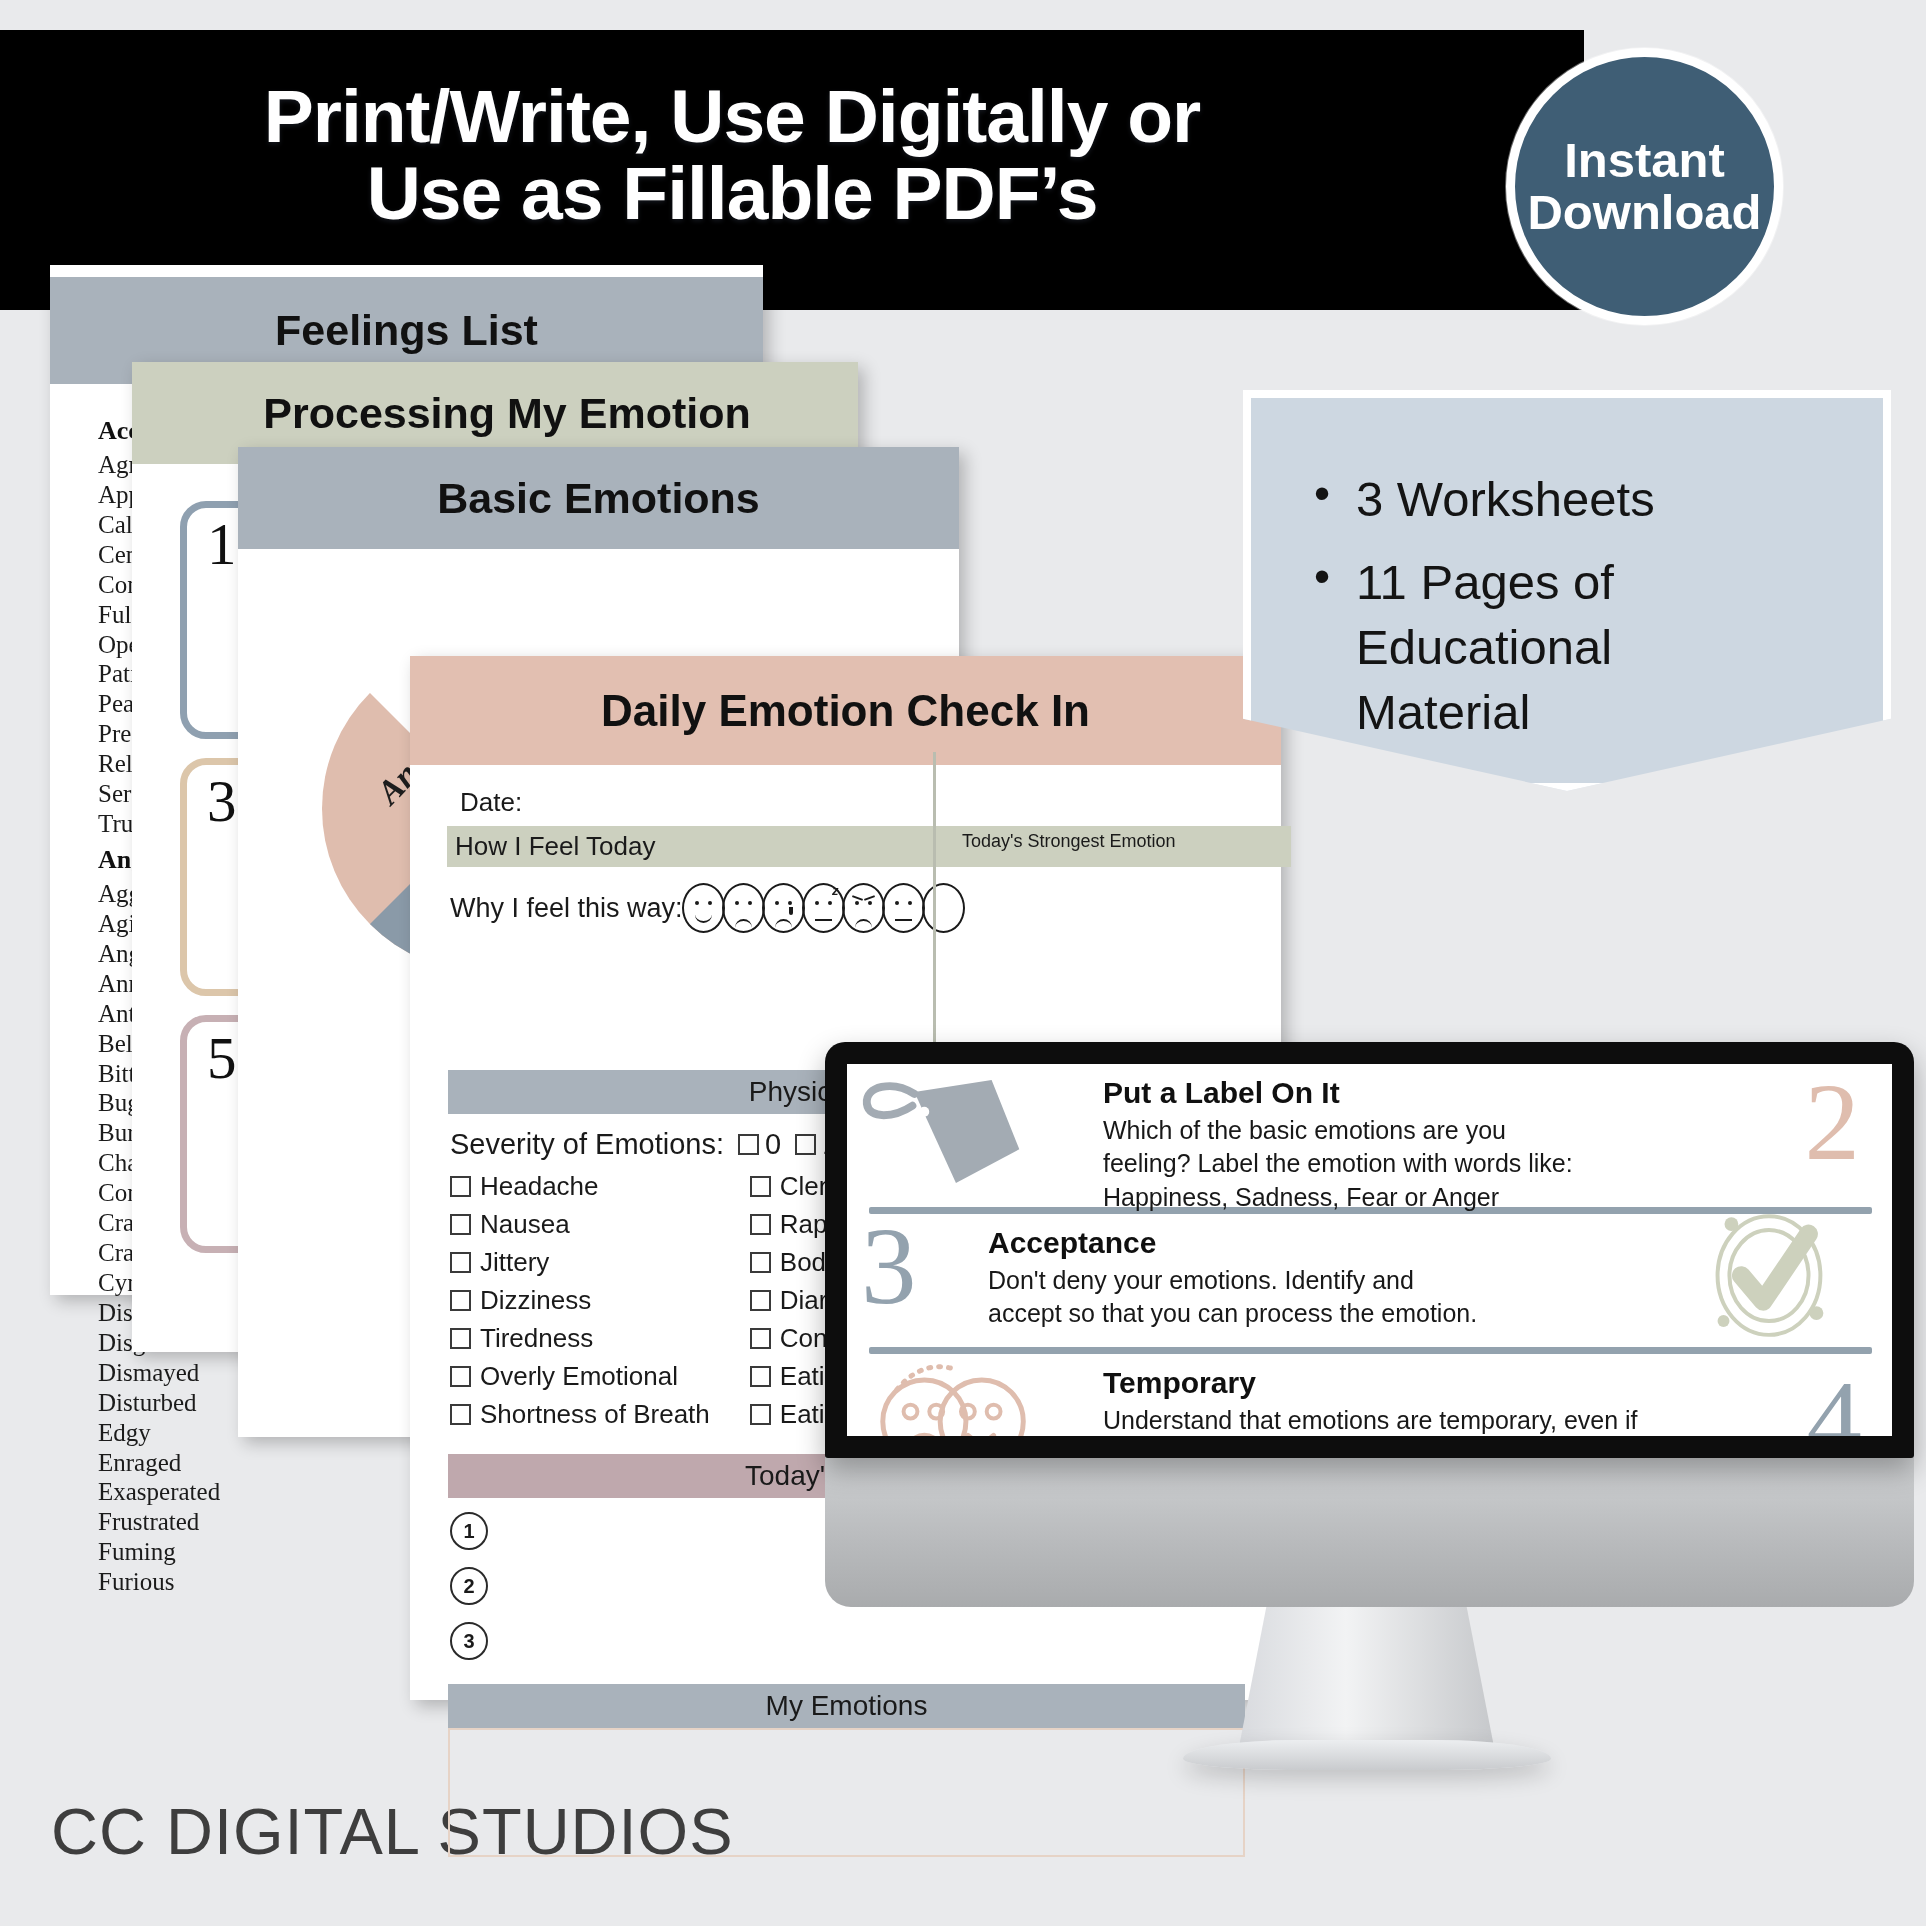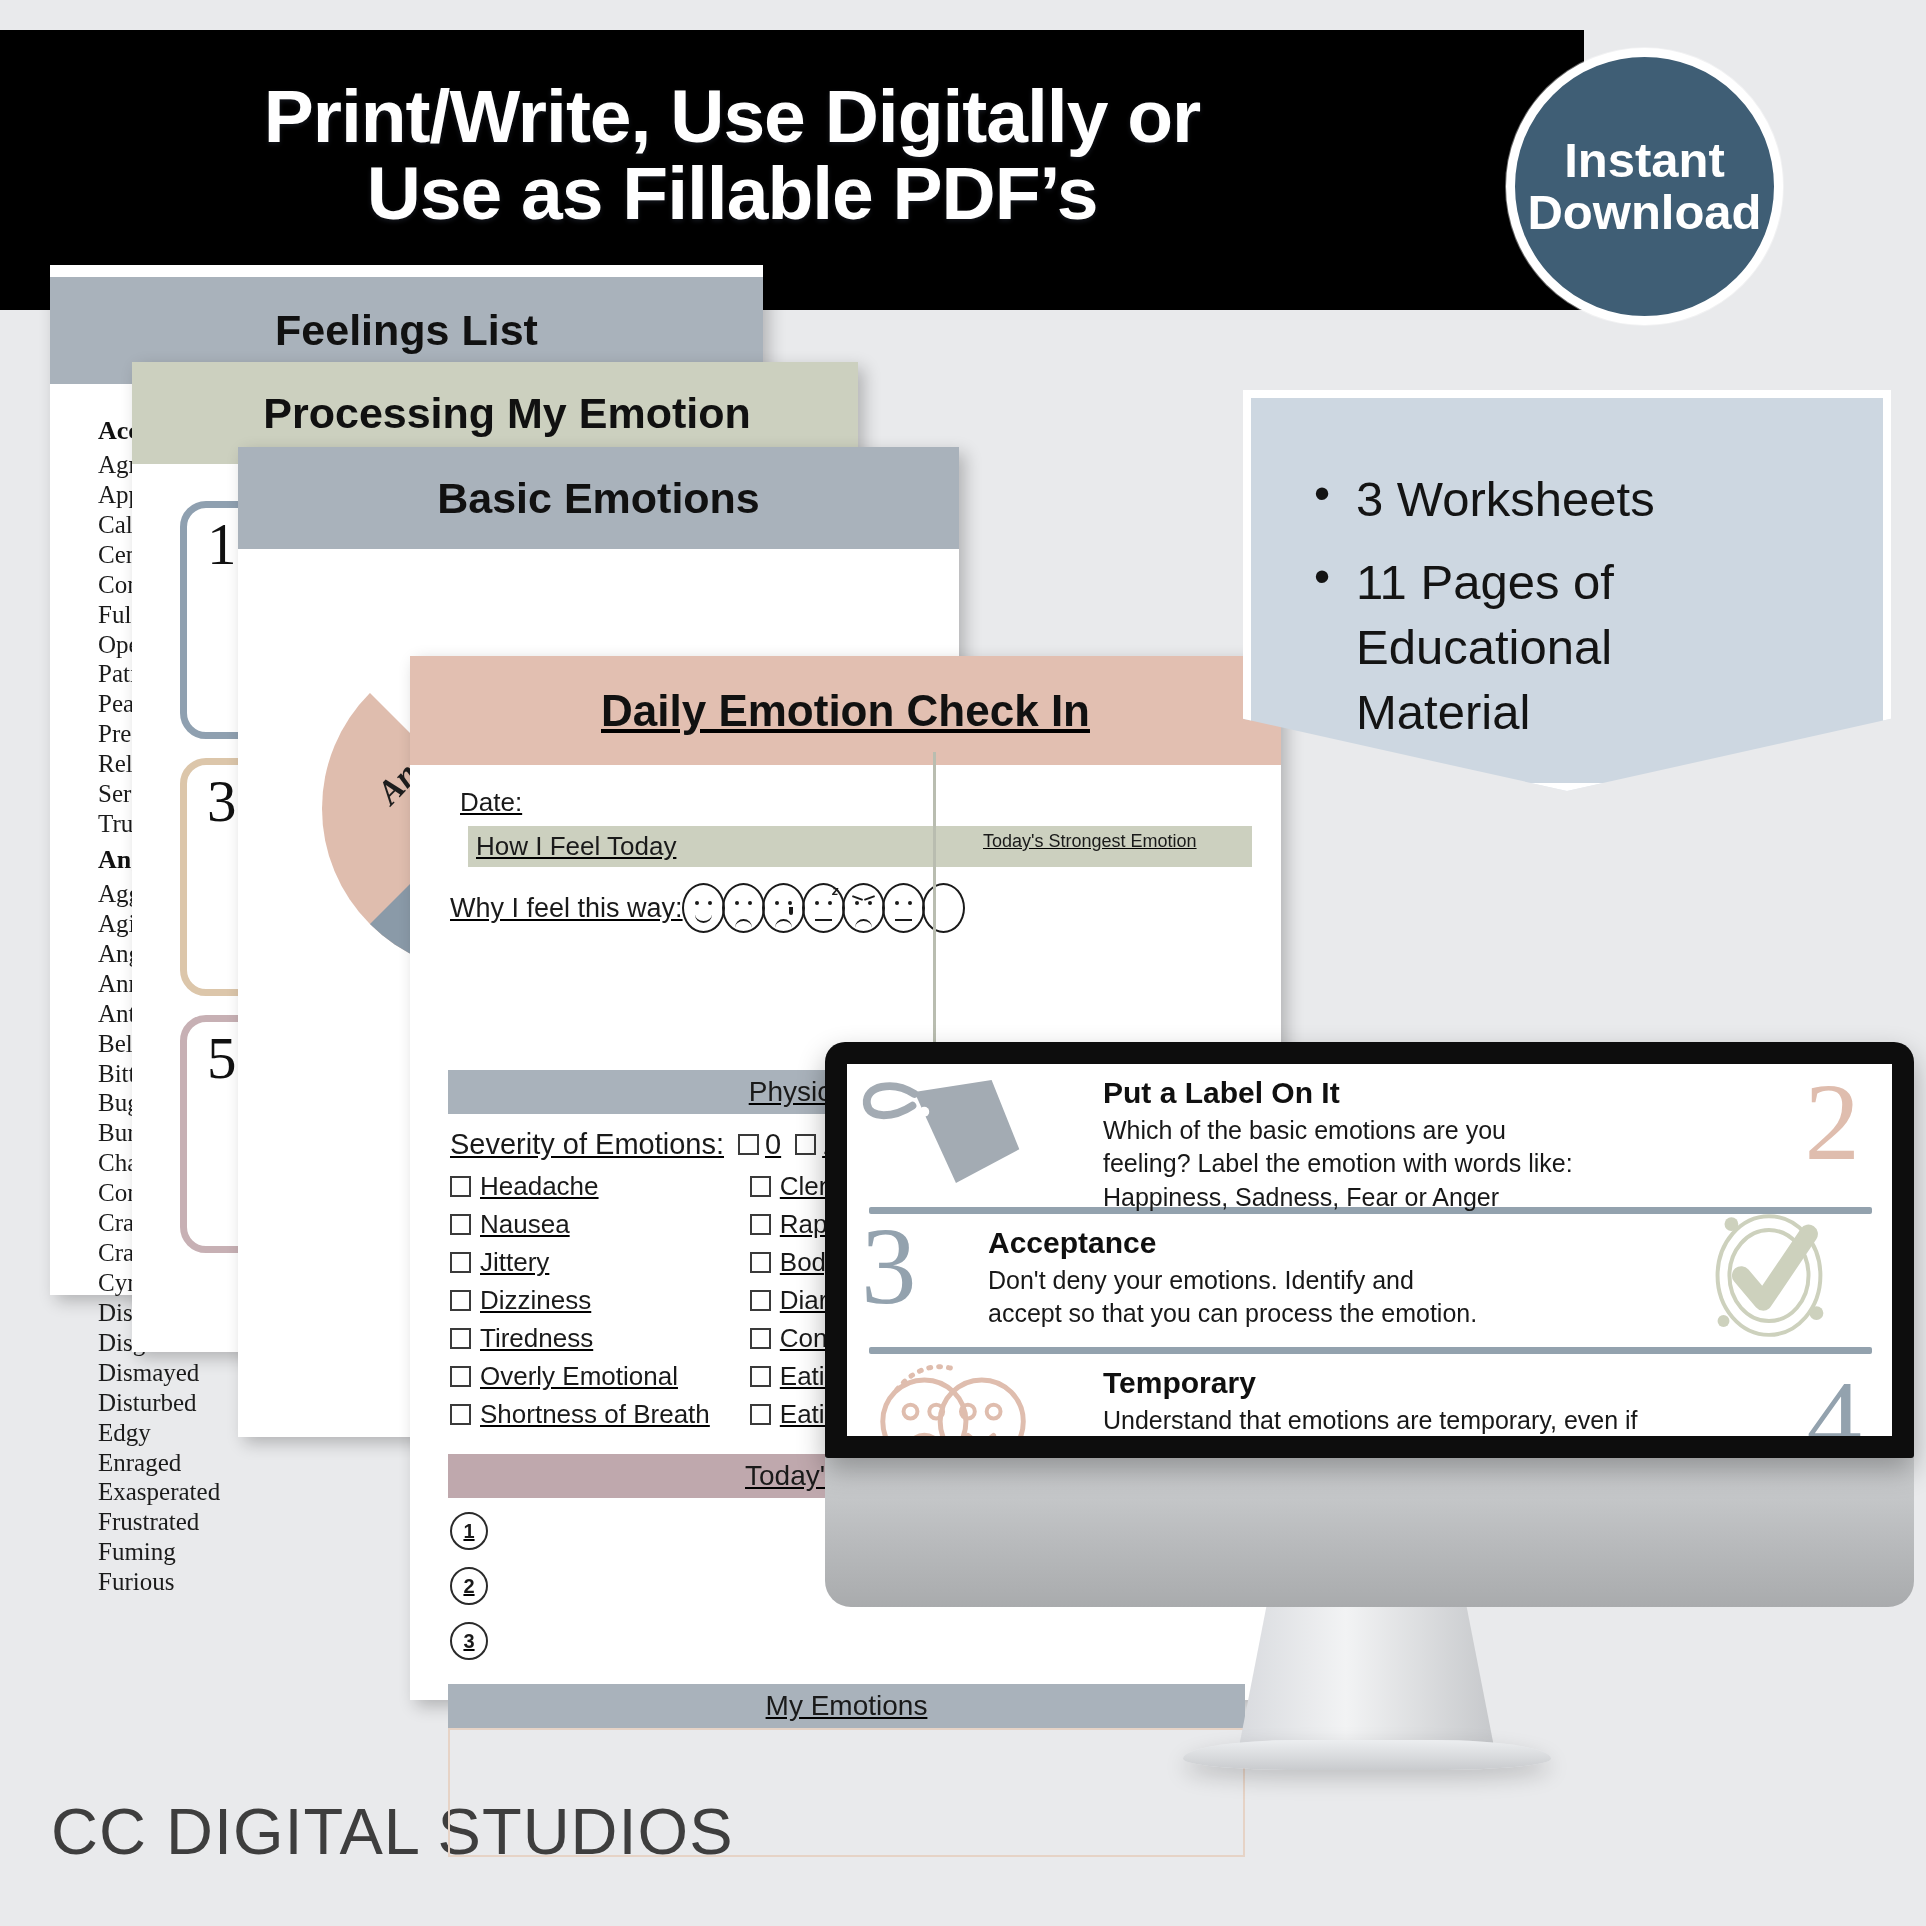--- a/index.html
+++ b/index.html
@@ -90,25 +90,25 @@
   }
   .wheel .s1{ position:absolute; inset:0; background:#dfbdae; clip-path:polygon(50% 50%,100% 0,100% 100%,0 100%,0 0); }
   .wheel .s2{ position:absolute; inset:0; background:#8a9aa8; clip-path:polygon(50% 50%,0 100%,100% 100%); }
   .wheel-lbl{
     position:absolute; left:48px; top:103px; font-weight:bold; font-size:34px;
     color:#1d1d1d; transform:rotate(-46deg); font-family:"Liberation Serif", serif;
     font-style:italic;
   }
 
   
-  #sheet4{ left:410px; top:656px; width:871px; height:1044px; z-index:5;text-decoration:underline; }
+  #sheet4{ left:410px; top:656px; width:871px; height:1044px; z-index:5; }
   #sheet4 .sheet-hdr{ height:109px; background:#e2bfb1; font-size:44px; }
   .dec{ font-family:"Liberation Sans", sans-serif; color:#1a1a1a; }
   .dec .date{ font-size:26px; margin:22px 0 8px 50px; }
-  .rowhdr{ display:flex; margin:0 0 0 58px; width:784px; }
+  .rowhdr{ display:flex; margin:0 0 0 37px; width:844px; }
   .rowhdr .a{ flex:0 0 515px; background:#ccd0bf; font-size:26px; padding:5px 0 5px 8px; }
   .rowhdr .b{ flex:1; background:#ccd0bf; font-size:18px; padding:5px 8px 5px 0; }
   .whyrow{ display:flex; align-items:center; margin:16px 0 0 40px; }
   .whyrow .lbl{ font-size:27px; }
   .faces{ display:flex; margin-left:2px; }
   .face{ width:43px; height:50px; border:2px solid #1a1a1a; border-radius:50%; position:relative; margin-left:-3px; }
   .eye{ position:absolute; width:4px; height:4px; background:#1a1a1a; border-radius:50%; top:16px; }
   .eye.l{ left:11px; } .eye.r{ right:11px; }
   .mouth{ position:absolute; left:11px; right:11px; top:28px; height:10px; border-bottom:2px solid #1a1a1a; border-radius:0 0 12px 12px; }
   .mouth.frown{ top:34px; border-bottom:none; border-top:2px solid #1a1a1a; border-radius:12px 12px 0 0; }

